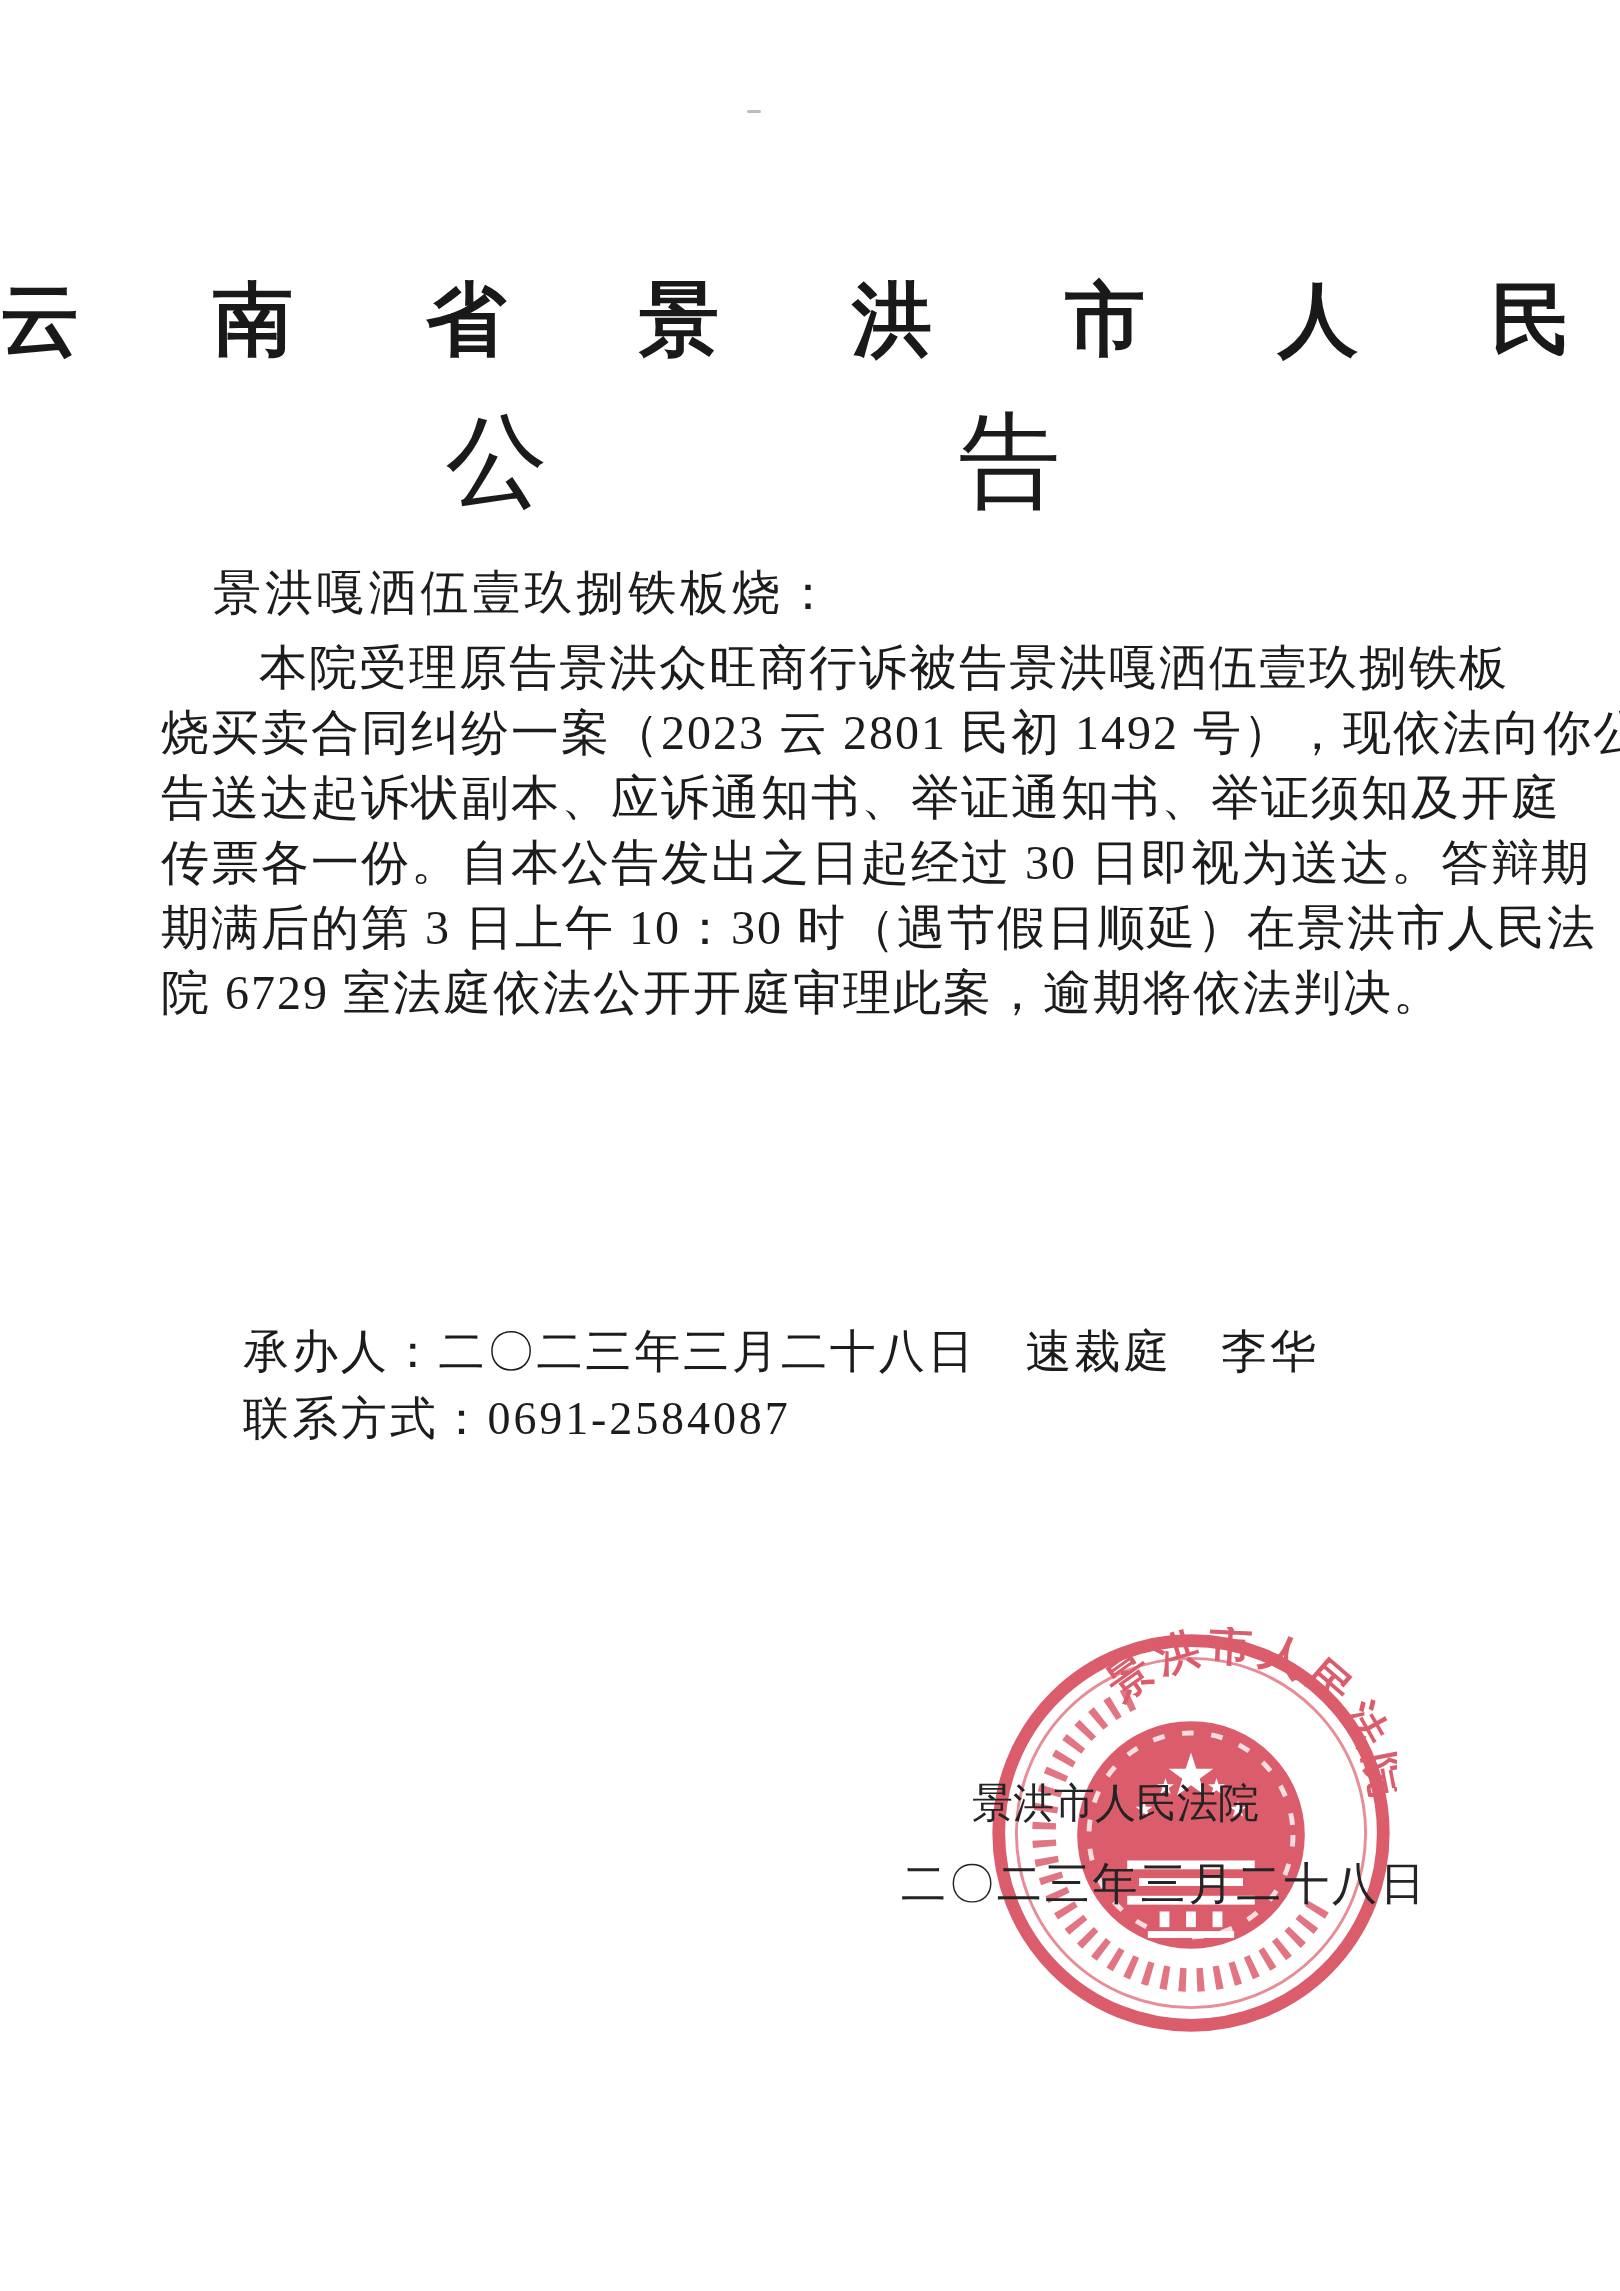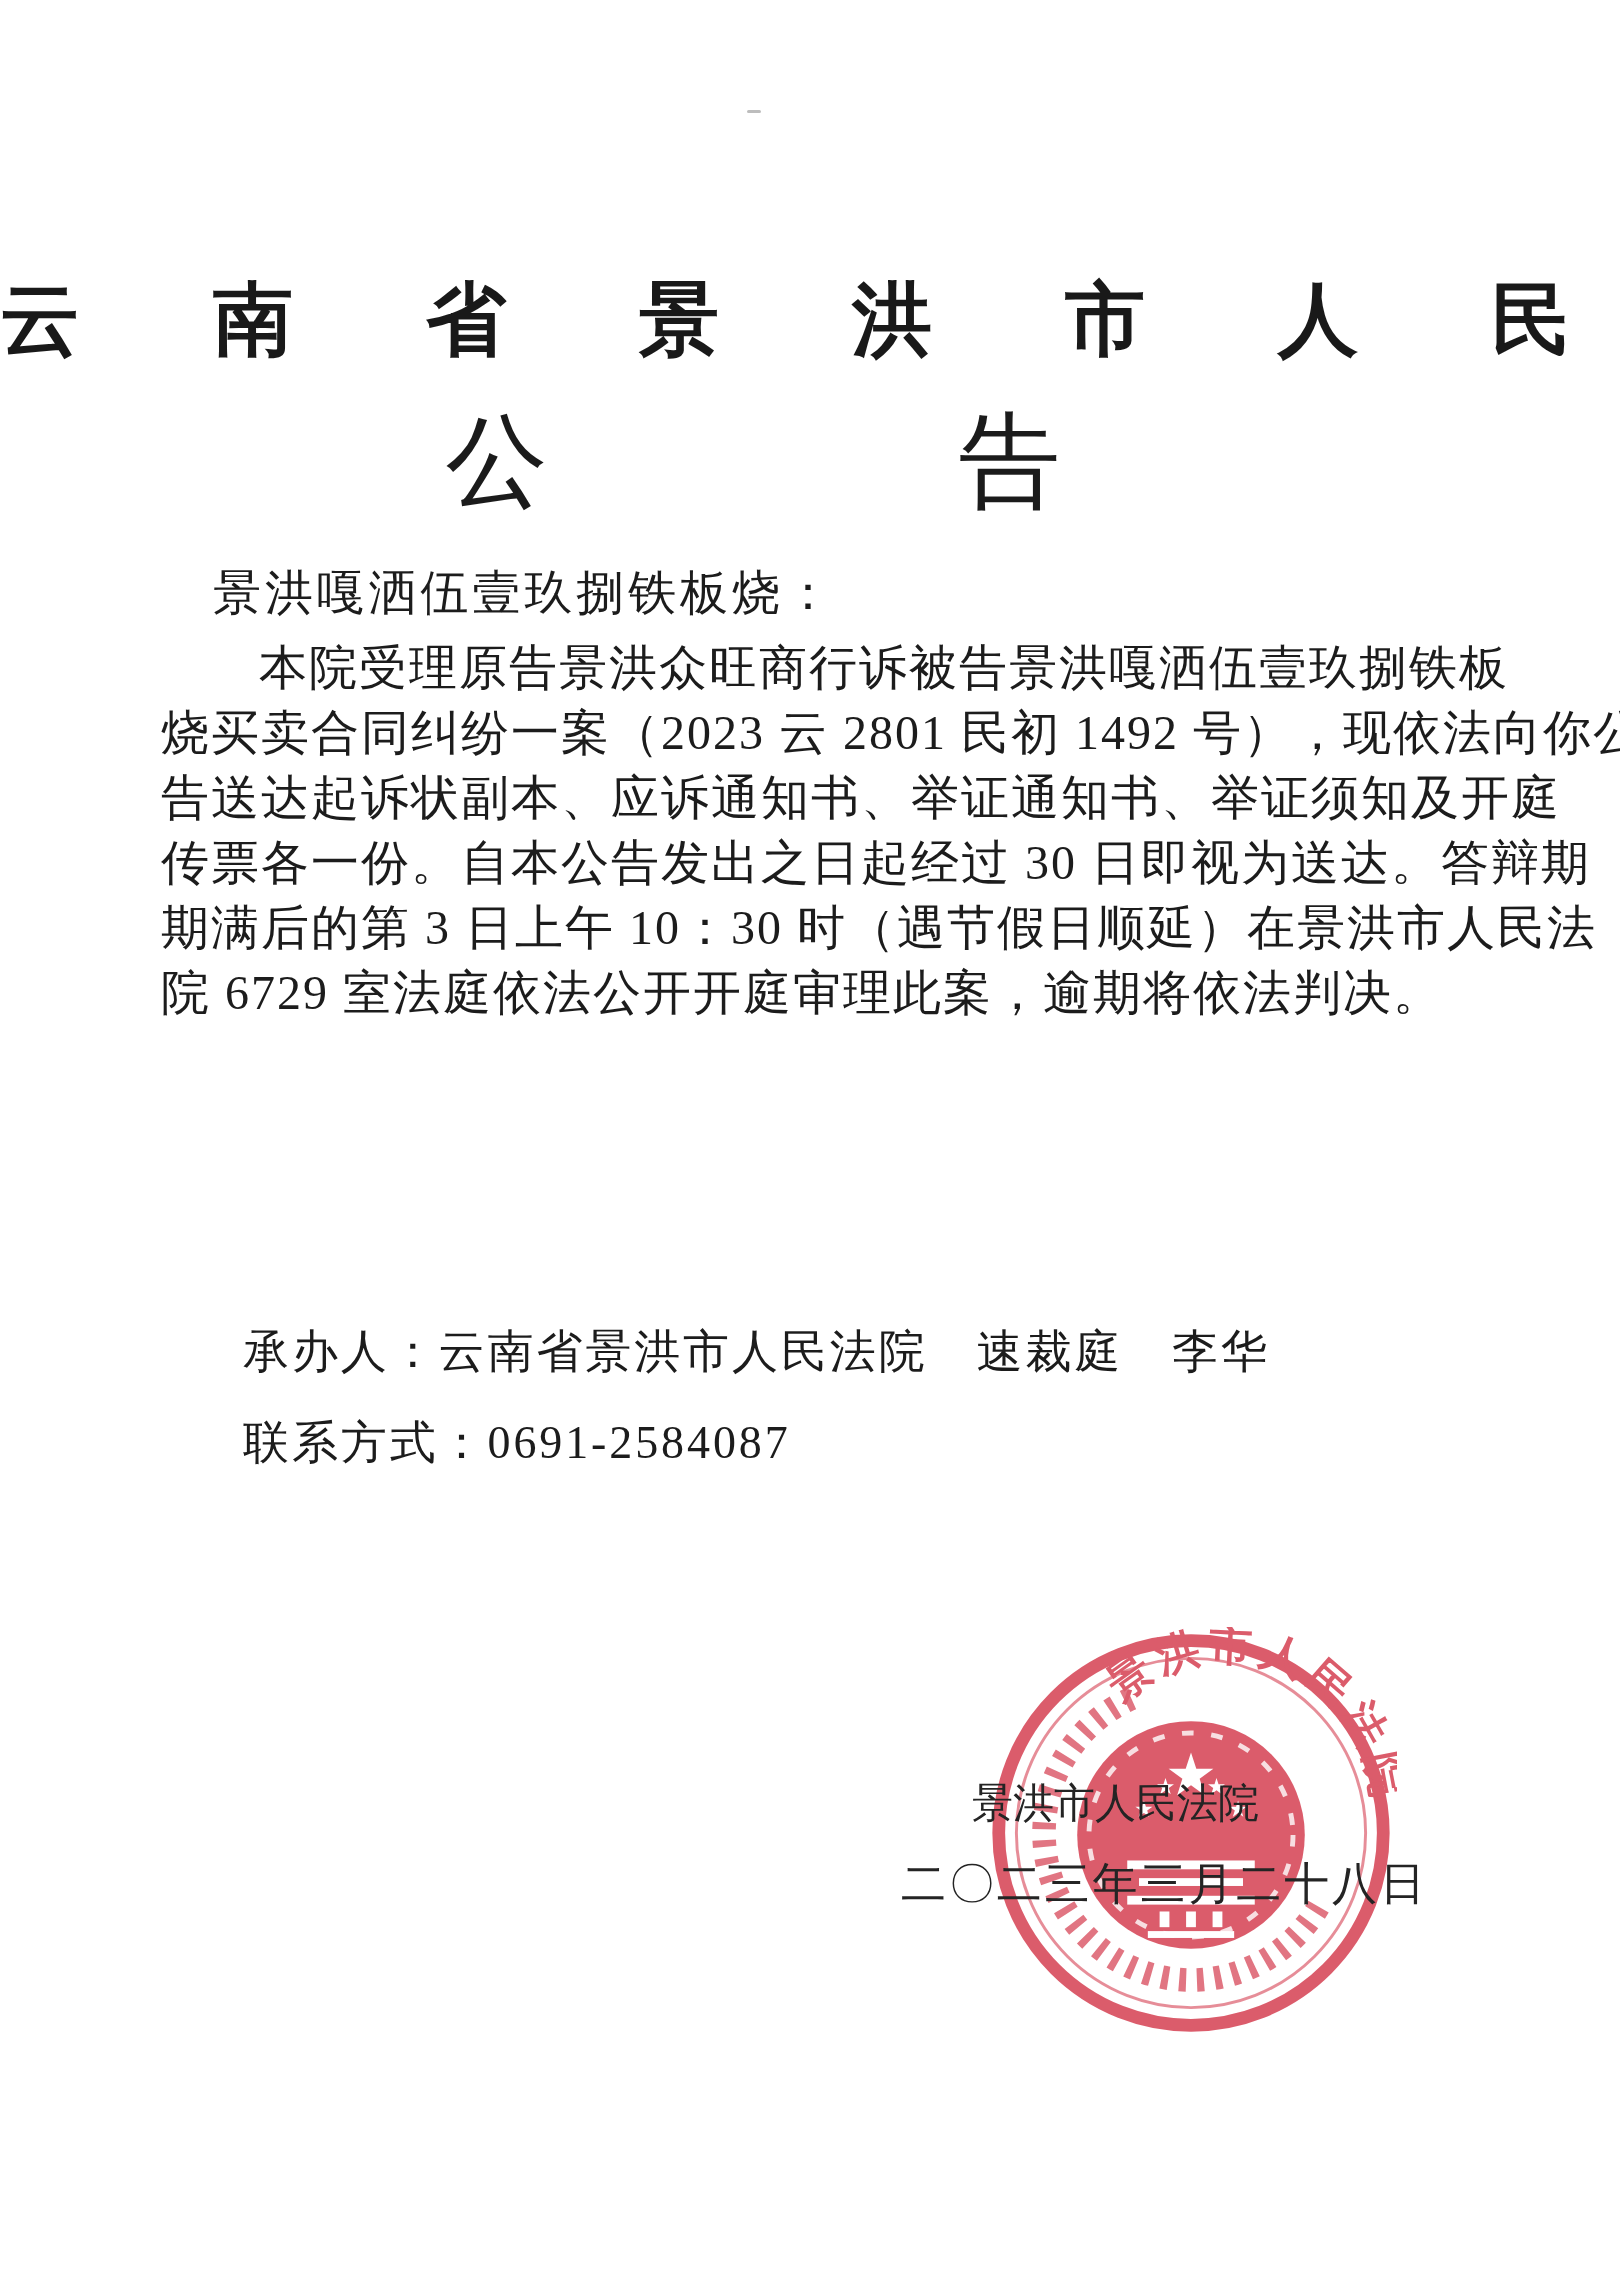--- a/index.html
+++ b/index.html
@@ -46,21 +46,21 @@
     text-align:justify;
     text-align-last:justify;
   }
   .body-line.first{ text-indent:98px; }
   .body-line.last{ text-align-last:left; }
   .contact-line{
     position:absolute;left:243px;
     font-size:46px;letter-spacing:2.9px;white-space:pre;
   }
   .contact-line.handler{ top:1321px; }
-  .contact-line.phone{ top:1388px;margin-top:24px; }
+  .contact-line.phone{ top:1388px; }
   .seal{
     position:absolute;left:985px;top:1627px;width:412px;height:412px;
     opacity:0.9;z-index:1;
   }
   .sig-line{
     position:absolute;z-index:2;color:#242424;white-space:pre;
   }
   .sig-court{
     left:972px;top:1776px;font-size:41px;letter-spacing:0px;
   }
@@ -87,21 +87,21 @@
 
   <div class="body-block">
     <div class="body-line first">本院受理原告景洪众旺商行诉被告景洪嘎洒伍壹玖捌铁板</div>
     <div class="body-line">烧买卖合同纠纷一案（2023 云 2801 民初 1492 号），现依法向你公</div>
     <div class="body-line">告送达起诉状副本、应诉通知书、举证通知书、举证须知及开庭</div>
     <div class="body-line">传票各一份。自本公告发出之日起经过 30 日即视为送达。答辩期</div>
     <div class="body-line">期满后的第 3 日上午 10：30 时（遇节假日顺延）在景洪市人民法</div>
     <div class="body-line last">院 6729 室法庭依法公开开庭审理此案，逾期将依法判决。</div>
   </div>
 
-  <div class="contact-line handler">承办人：云南省景洪市人民法院　速裁庭　李华</div>
+  <div class="contact-line handler">承办人：二〇二三年三月二十八日　速裁庭　李华</div>
   <div class="contact-line phone">联系方式：0691-2584087</div>
 
   <svg class="seal" viewBox="0 0 420 420" xmlns="http://www.w3.org/2000/svg">
     <defs>
       <polygon id="star" points="0,-24 5.4,-7.4 22.8,-7.4 8.8,2.8 14.1,19.4 0,9.2 -14.1,19.4 -8.8,2.8 -22.8,-7.4 -5.4,-7.4"></polygon>
       <path id="arcTextPath" d="M 139.6 77.6 A 150 150 0 1 1 139.4 77.8" fill="none"></path>
     </defs>
 
     <circle cx="210" cy="210" r="196" fill="none" stroke="#d84b5c" stroke-width="13"></circle>
 

